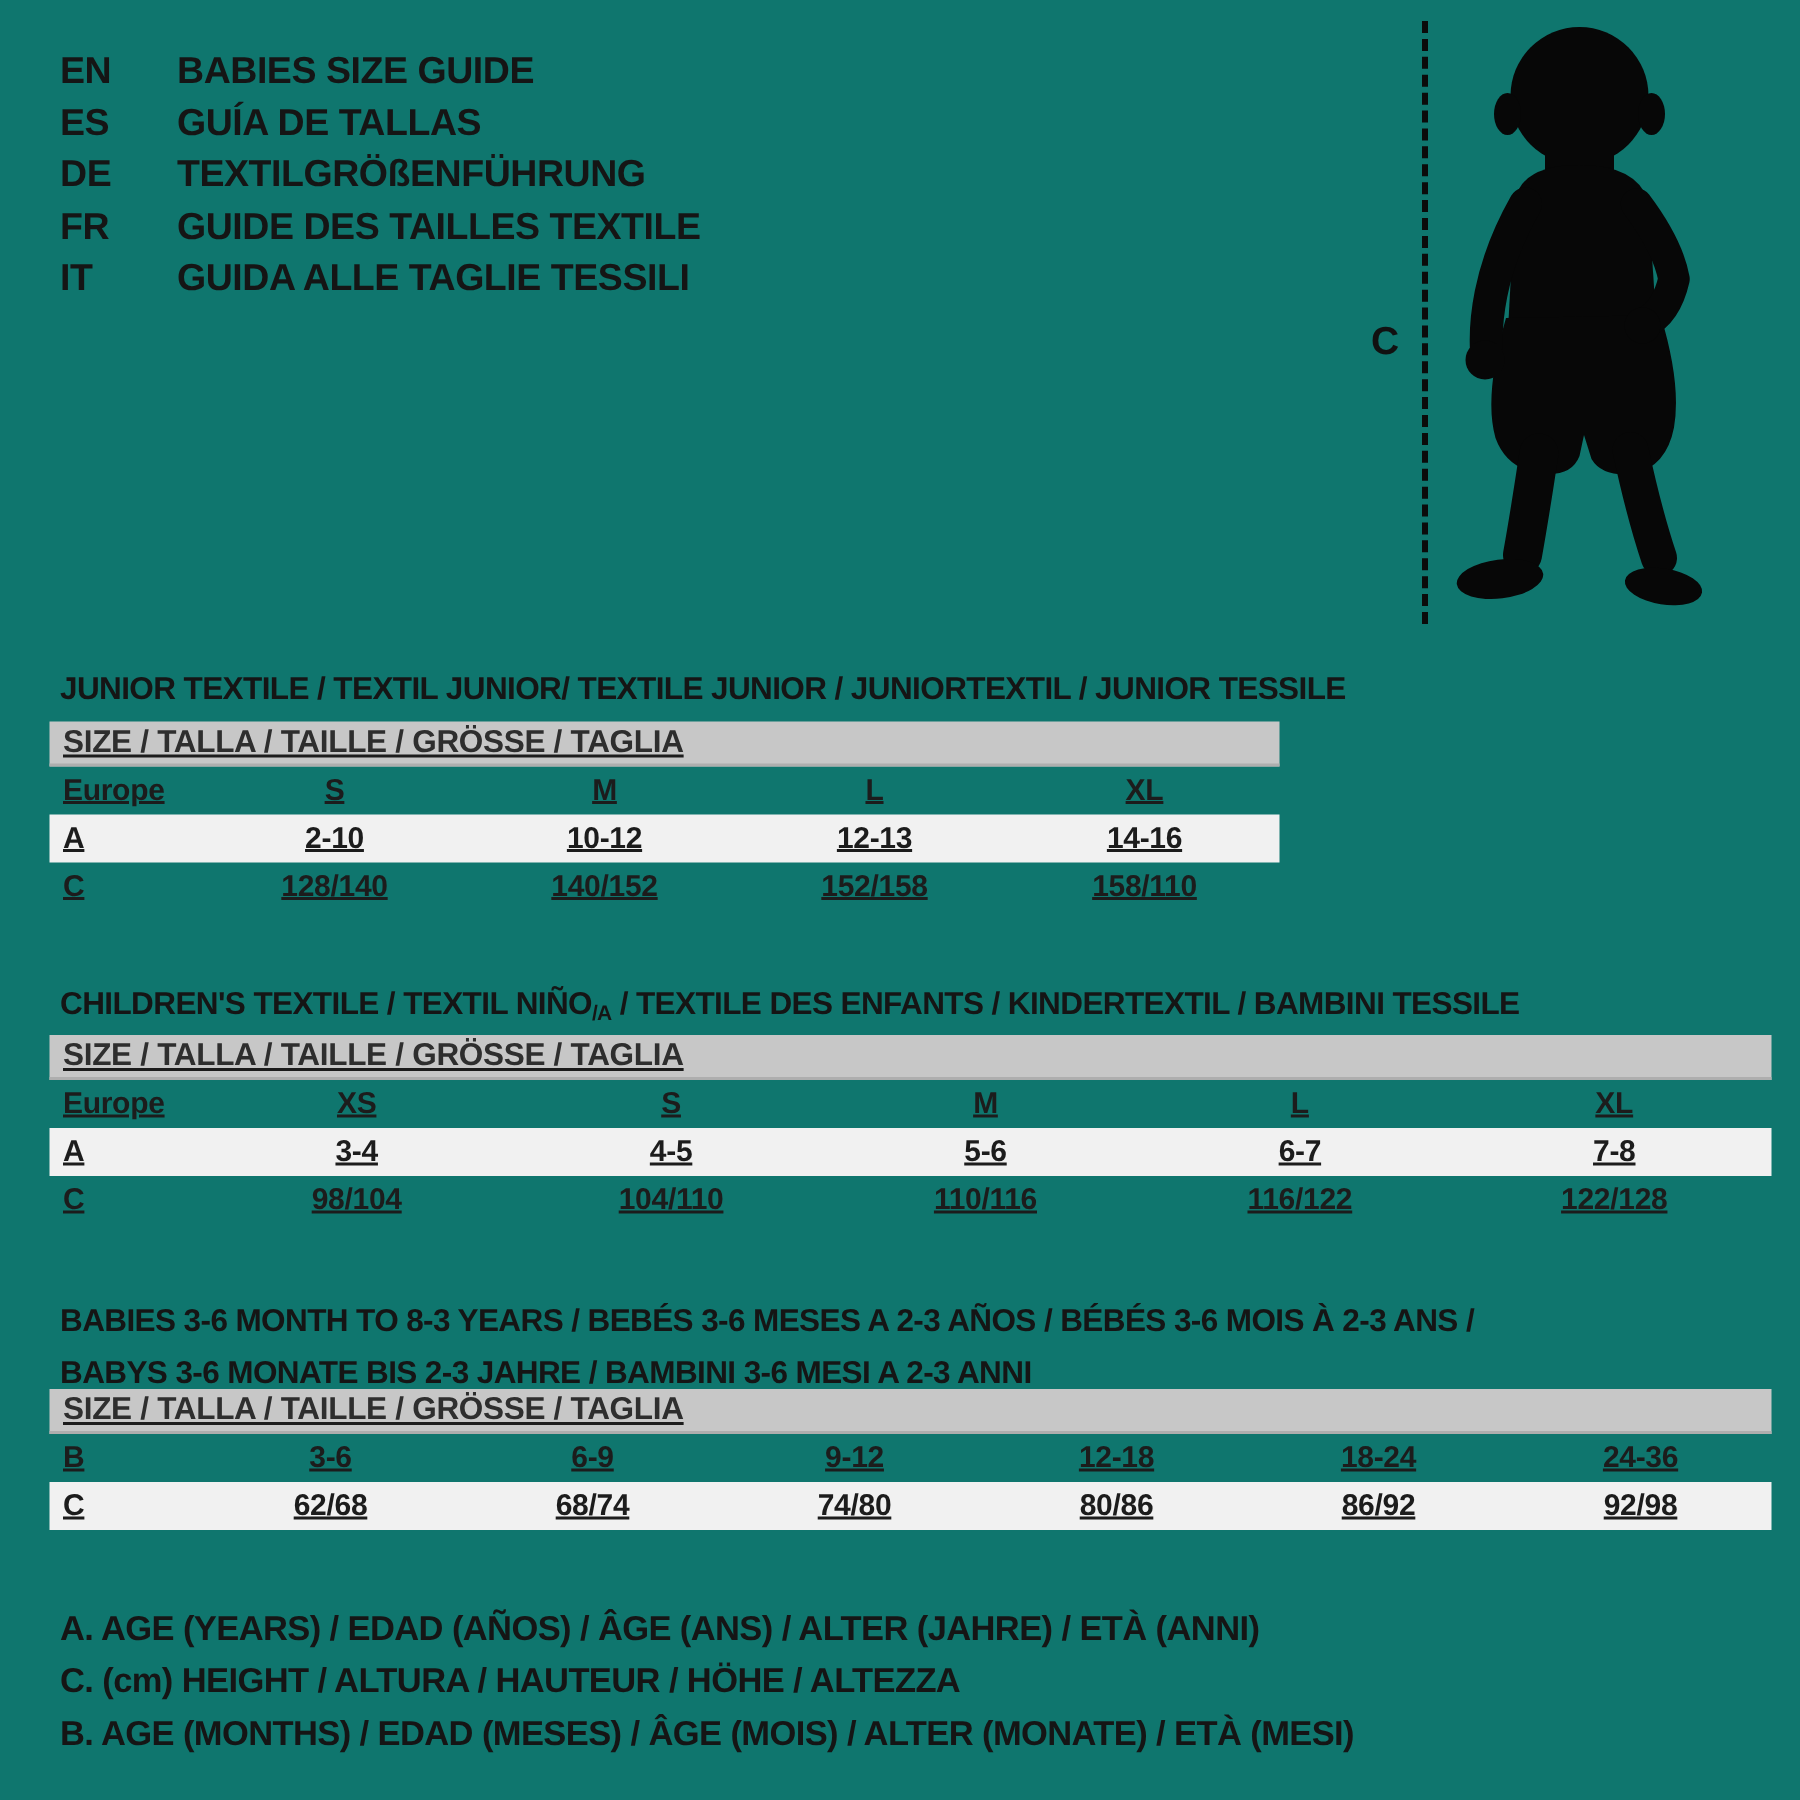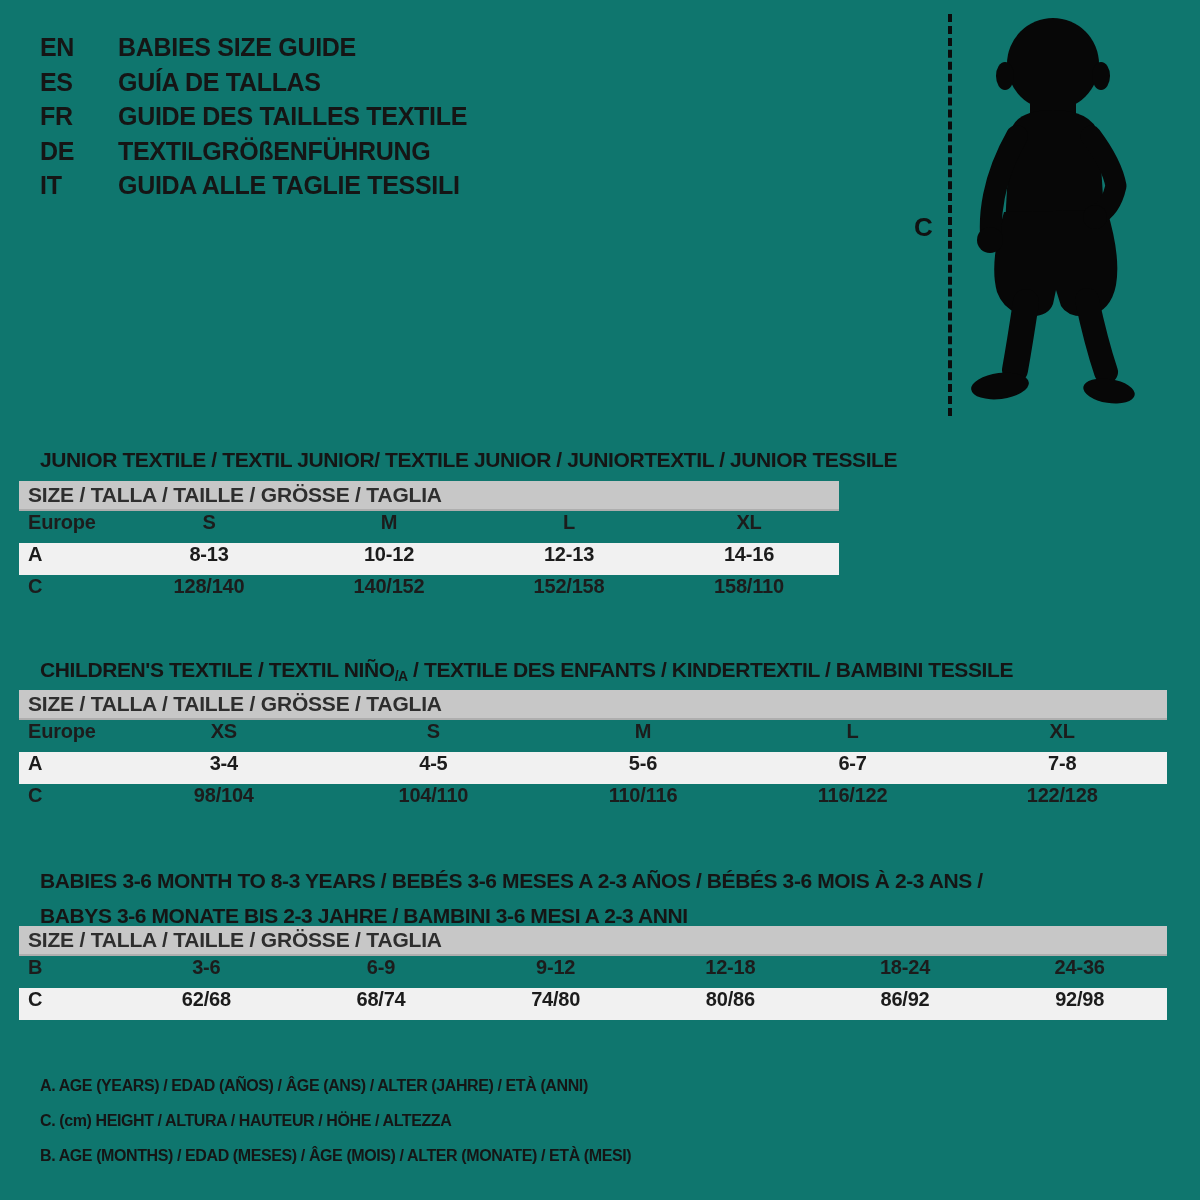--- a/index.html
+++ b/index.html
@@ -13,51 +13,51 @@
   .lang-row{display:flex;line-height:34.5px;font-size:25px;font-weight:bold;letter-spacing:-0.3px;color:#151515;}
   .lang-code{width:78px;}
   
   .dash-line{position:absolute;left:948px;top:14px;height:402px;width:0;border-left:4px dashed #0b0b0b;}
   .c-label{position:absolute;left:914px;top:212px;font-size:26px;font-weight:bold;color:#111;}
   .baby-svg{position:absolute;left:960px;top:14px;}
   
   .sec-heading{position:absolute;left:40px;font-size:21px;font-weight:bold;letter-spacing:-0.4px;color:#151515;line-height:26px;white-space:pre;}
   .sub{font-size:14px;vertical-align:-4px;letter-spacing:-0.5px;}
   
-  .tbl{position:absolute;left:19px;}
+  .tbl{position:absolute;left:33px;text-decoration:underline;}
   .size-bar{height:28px;background:#c7c7c7;border-bottom:2px solid #aeaeae;display:flex;align-items:center;
     padding-left:9px;font-size:21px;font-weight:bold;color:#2e2e2e;letter-spacing:-0.2px;}
-  .trow{display:flex;height:32px;align-items:flex-start;font-size:20px;font-weight:bold;letter-spacing:-0.2px;color:#1c1c1c;}
+  .trow{display:flex;height:32px;align-items:center;font-size:20px;font-weight:bold;letter-spacing:-0.2px;color:#1c1c1c;}
   .trow.shaded{background:#f1f1f1;}
   .tlabel{width:100px;padding-left:9px;box-sizing:border-box;text-align:left;}
   .tcell{flex:1;text-align:center;}
   
-  .legend{position:absolute;left:40px;top:1068px;font-size:16px;font-weight:bold;letter-spacing:-0.4px;line-height:35px;color:#151515;}
+  .legend{position:absolute;left:40px;top:1068px;font-size:23px;font-weight:bold;letter-spacing:-0.4px;line-height:35px;color:#151515;}
 </style>
 </head>
 <body>
 
 <div class="page">
 
   <section class="lang-block">
     <div class="lang-row">
       <span class="lang-code">EN</span>
       <span class="lang-title">BABIES SIZE GUIDE</span>
     </div>
     <div class="lang-row">
       <span class="lang-code">ES</span>
       <span class="lang-title">GUÍA DE TALLAS</span>
     </div>
     <div class="lang-row">
+      <span class="lang-code">DE</span>
+      <span class="lang-title">TEXTILGRÖßENFÜHRUNG</span>
+    </div>
+    <div class="lang-row">
       <span class="lang-code">FR</span>
       <span class="lang-title">GUIDE DES TAILLES TEXTILE</span>
-    </div>
-    <div class="lang-row">
-      <span class="lang-code">DE</span>
-      <span class="lang-title">TEXTILGRÖßENFÜHRUNG</span>
     </div>
     <div class="lang-row">
       <span class="lang-code">IT</span>
       <span class="lang-title">GUIDA ALLE TAGLIE TESSILI</span>
     </div>
   </section>
 
   <span class="c-label">C</span>
   <div class="dash-line"></div>
   <svg class="baby-svg" width="185" height="400" viewBox="0 0 185 400" xmlns="http://www.w3.org/2000/svg" aria-hidden="true">
@@ -88,21 +88,21 @@
       <div class="size-bar">SIZE / TALLA / TAILLE / GRÖSSE / TAGLIA</div>
       <div class="trow">
         <div class="tlabel">Europe</div>
         <div class="tcell">S</div>
         <div class="tcell">M</div>
         <div class="tcell">L</div>
         <div class="tcell">XL</div>
       </div>
       <div class="trow shaded">
         <div class="tlabel">A</div>
-        <div class="tcell">8-13</div>
+        <div class="tcell">2-10</div>
         <div class="tcell">10-12</div>
         <div class="tcell">12-13</div>
         <div class="tcell">14-16</div>
       </div>
       <div class="trow">
         <div class="tlabel">C</div>
         <div class="tcell">128/140</div>
         <div class="tcell">140/152</div>
         <div class="tcell">152/158</div>
         <div class="tcell">158/110</div>

